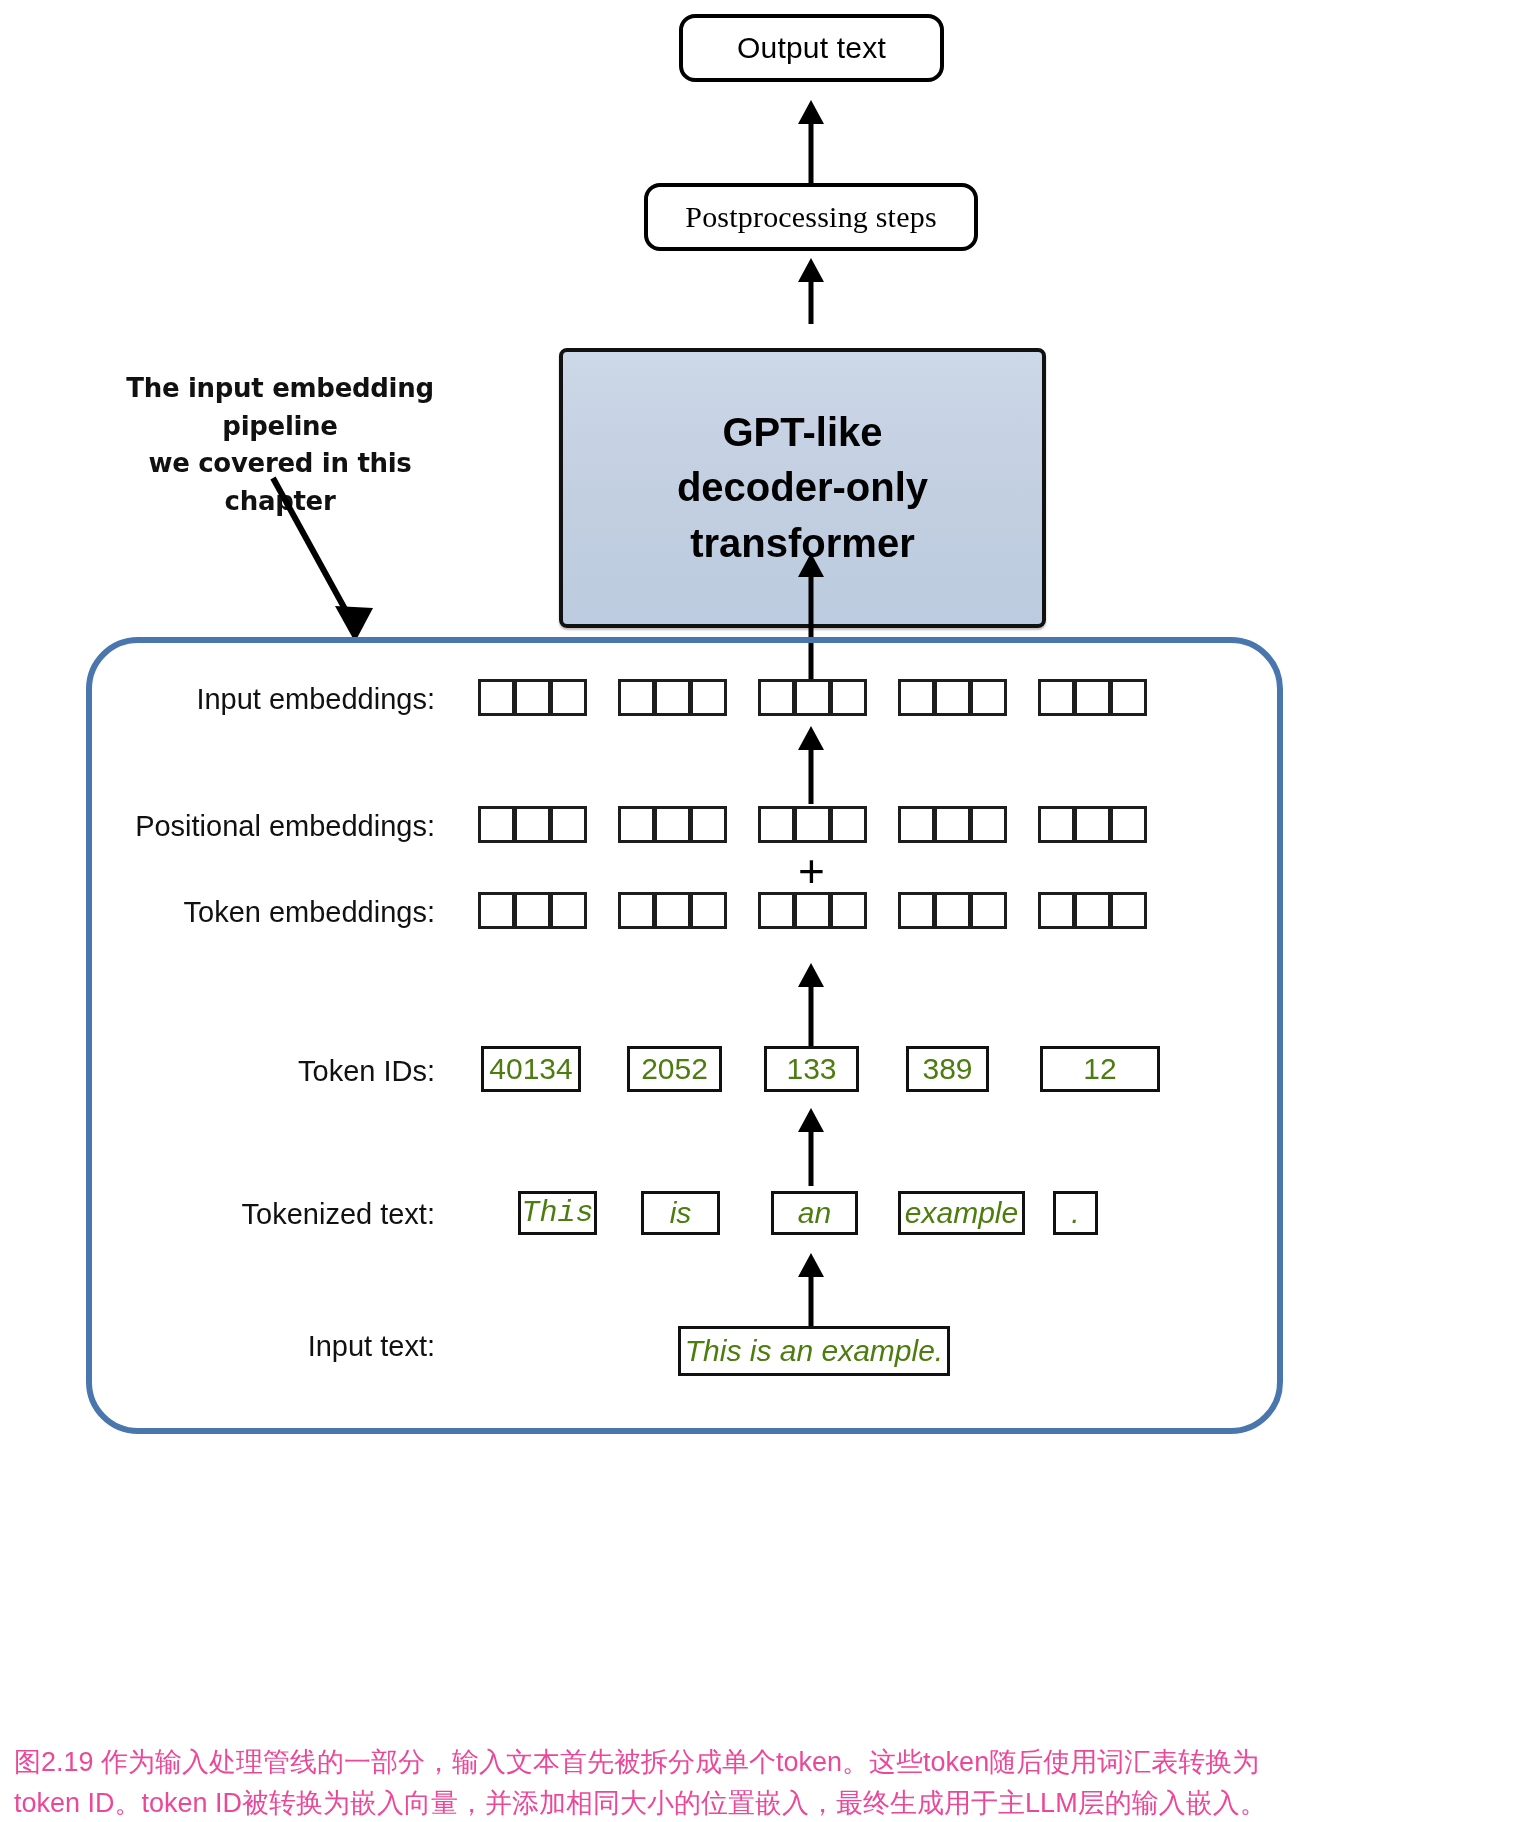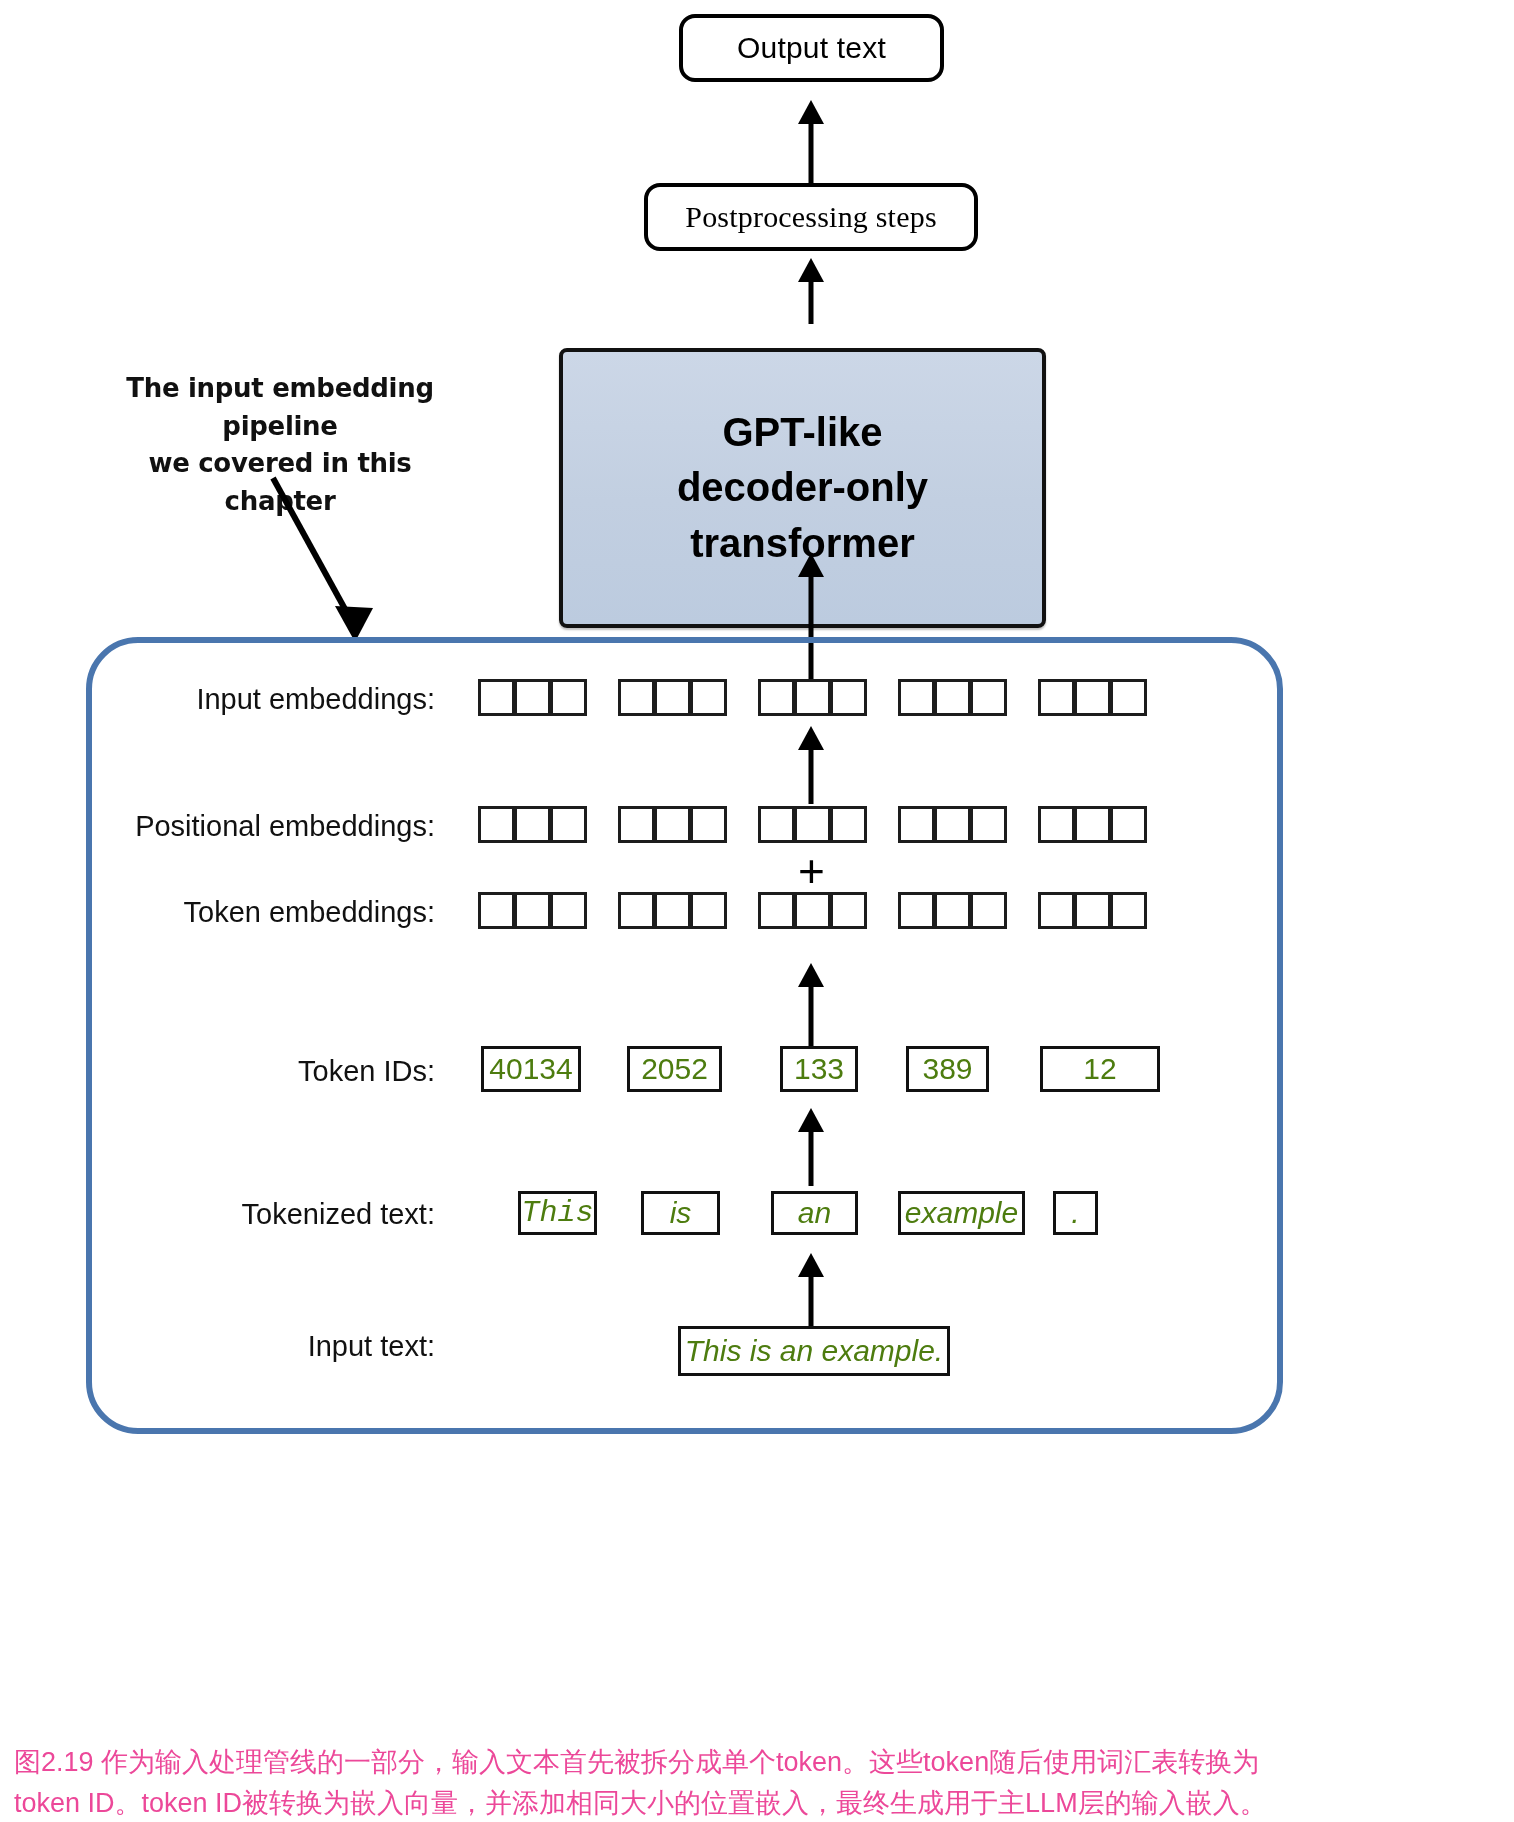--- a/index.html
+++ b/index.html
@@ -231,21 +231,21 @@
 
   <div class="arrow-up" style="left:811px;top:963px;height:84px;">
     <div class="head"></div>
     <div class="shaft" style="height:68px;top:16px;"></div>
   </div>
 
   <div class="row-label" style="left:100px;top:1055px;width:335px;">Token IDs:</div>
 
   <div class="val-box" style="left:481px;top:1046px;width:100px;height:46px;">40134</div>
   <div class="val-box" style="left:627px;top:1046px;width:95px;height:46px;">2052</div>
-  <div class="val-box" style="left:780px;top:1046px;width:78px;height:46px;">133</div>
+  <div class="val-box" style="left:764px;top:1046px;width:95px;height:46px;">133</div>
   <div class="val-box" style="left:906px;top:1046px;width:83px;height:46px;">389</div>
   <div class="val-box" style="left:1040px;top:1046px;width:120px;height:46px;">12</div>
 
   <div class="arrow-up" style="left:811px;top:1108px;height:78px;">
     <div class="head"></div>
     <div class="shaft" style="height:62px;top:16px;"></div>
   </div>
 
   <div class="row-label" style="left:100px;top:1198px;width:335px;">Tokenized text:</div>
 

